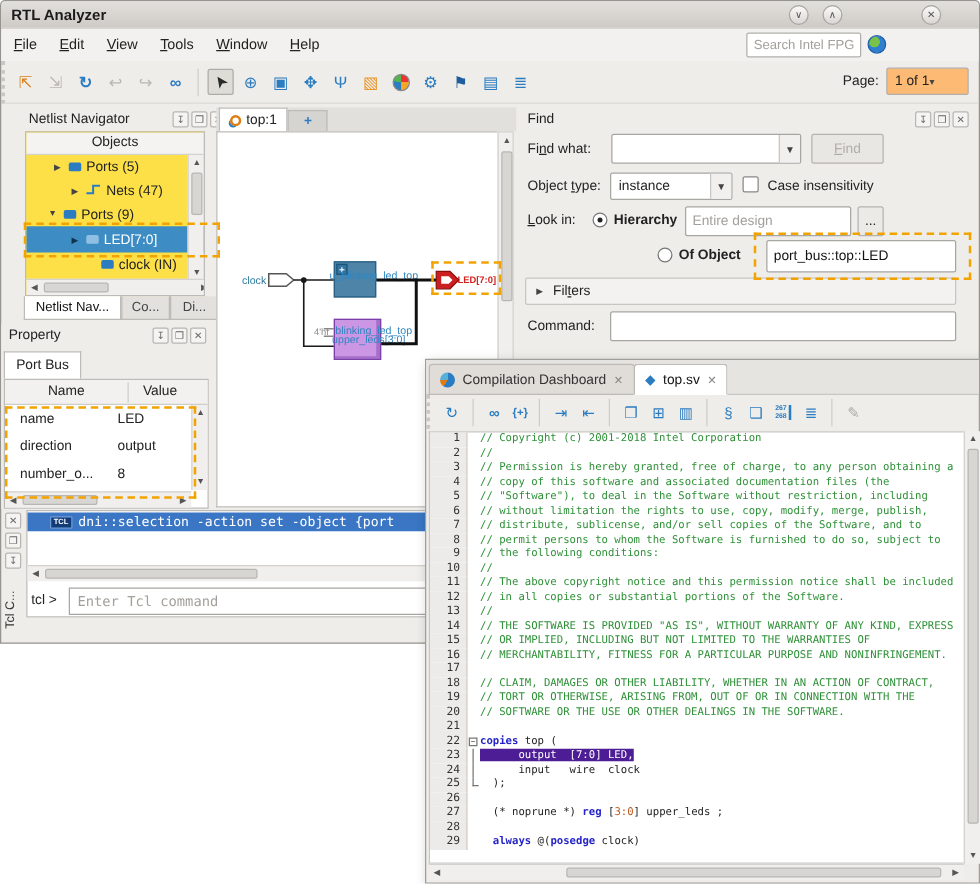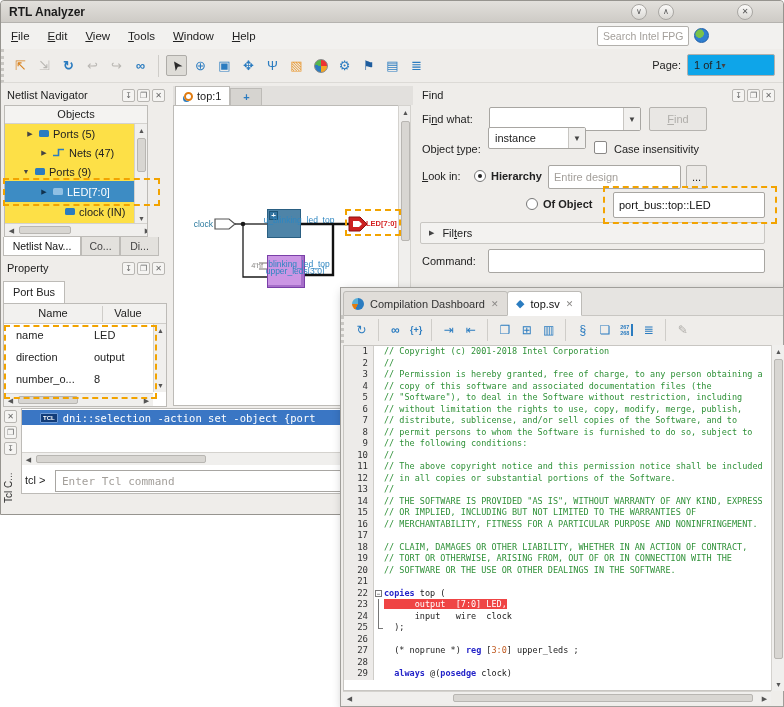--- a/index.html
+++ b/index.html
@@ -30,32 +30,32 @@
     border-left:3px dotted #c9c7c3; }
   .tbtn { width:21px; height:21px; display:flex; align-items:center; justify-content:center;
     font-size:13px; border:1px solid transparent; border-radius:2px; }
   .tbtn.active { background:#dedcd7; border-color:#aeaca8; }
   .tbtn.cursor-rot span { display:inline-block; transform:rotate(-125deg); }
   .tsep { width:1px; height:22px; background:#cfcdc9; margin:0 4px; }
   .palette { width:14px; height:14px; border-radius:50%;
     background:conic-gradient(#e33 0 25%, #f5a623 25% 50%, #2b7cc0 50% 78%, #54b54e 78% 100%);
     border:1px solid #888; }
   #page-area { position:absolute; right:8px; top:48px; height:32px; display:flex; align-items:center; gap:6px; }
-  #page-combo { width:88px; height:22px; background:#0ea5e9; border:1px solid #b2b0ac; border-radius:2px;
+  #page-combo { width:66px; height:22px; background:#fdba74; border:1px solid #b2b0ac; border-radius:2px;
     display:flex; align-items:center; padding:0 6px; }
 
   .panel { position:absolute; background:#efedea; }
   .panel-hdr { position:relative; height:20px; }
   .panel-hdr .phtitle { position:absolute; left:6px; top:3px; font-size:11px; color:#222; }
   .trio { position:absolute; right:4px; top:3px; display:flex; gap:2px; }
   .minibtn { width:13px; height:13px; border:1px solid #b8b6b2; background:#f5f4f2; color:#666;
     font-size:8px; text-align:center; line-height:11px; border-radius:2px; }
 
   
-  #netlist-panel { left:0; top:85px; width:168px; height:171px; }
+  #netlist-panel { left:16px; top:85px; width:168px; height:171px; }
   #tree-box { position:absolute; left:3px; top:19px; width:144px; height:132px;
     background:#fde047; border:1px solid #bdbbb7; overflow:hidden; }
   #objects-hdr { height:18px; background:#f4f3f1; border-bottom:1px solid #d4d2ce;
     text-align:center; line-height:17px; font-size:11px; }
   .tree-row { position:relative; height:19px; display:flex; align-items:center; gap:4px; font-size:11px; }
   .tree-row.sel { background:#3d8cc4; color:#fff; height:21px; }
   .tree-arrow { width:10px; font-size:7px; color:#444; text-align:center; }
   .tree-row.sel .tree-arrow { color:#10324e; }
   .port-icon { display:inline-block; width:10px; height:7px; background:#2b7cc0; border-radius:1.5px; }
   .tree-row.sel .port-icon { background:#8fc0e4; }
@@ -174,21 +174,21 @@
   .cl .f { width:10px; flex:0 0 10px; position:relative; }
   .cl .t { white-space:pre; }
   .f .fbox { position:absolute; left:1px; top:2px; width:7px; height:7px; border:1px solid #777;
     background:#fff; font-size:6px; line-height:5px; text-align:center; color:#333; }
   .f.fl::before { content:""; position:absolute; left:4px; top:0; height:100%; border-left:1px solid #777; }
   .f.fe::before { content:""; position:absolute; left:4px; top:0; height:55%; width:4px;
     border-left:1px solid #777; border-bottom:1px solid #777; }
   .t .com { color:#2f9138; }
   .t .kw { color:#2323c8; font-weight:bold; }
   .t .num { color:#c05a20; }
-  .t .sel { background:#ef4444; color:#fff; }
+  .t .sel { background:#4c1d95; color:#fff; }
   #ed-vsb { left:430px; top:57px; height:346px; }
   #ed-hsb { left:2px; top:403px; width:428px; }
 </style>
 </head>
 <body>
 
 <div id="stage">
 
   <div id="main-window">
 
@@ -423,21 +423,21 @@
           </div>
       </div>
       <span class="flabel" style="left:6px;top:27px">Fi<u>n</u>d what:</span>
       <div class="combo" style="left:73px;top:21px;width:152px;height:24px">
         <span class="cval"></span>
         <span class="carr">▼</span>
       </div>
       <div class="gbtn disabled" style="left:233px;top:21px;width:58px;height:24px;line-height:22px"><u>F</u>ind</div>
 
       <span class="flabel" style="left:6px;top:57px">Object <u>t</u>ype:</span>
-      <div class="combo" style="left:72px;top:41px;width:98px;height:22px">
+      <div class="combo" style="left:72px;top:52px;width:98px;height:22px">
         <span class="cval">instance</span>
         <span class="carr">▼</span>
       </div>
       <span class="checkbox" style="left:178px;top:55px"></span>
       <span class="flabel" style="left:198px;top:57px">Case insensitivity</span>
 
       <span class="flabel" style="left:6px;top:84px"><u>L</u>ook in:</span>
       <span class="radio on" style="left:58px;top:84px"></span>
       <span class="flabel" style="left:75px;top:84px;font-weight:bold">Hierarchy</span>
       <input class="finput" style="left: 132px; top: 79px; width: 133px;" placeholder="Entire design">

